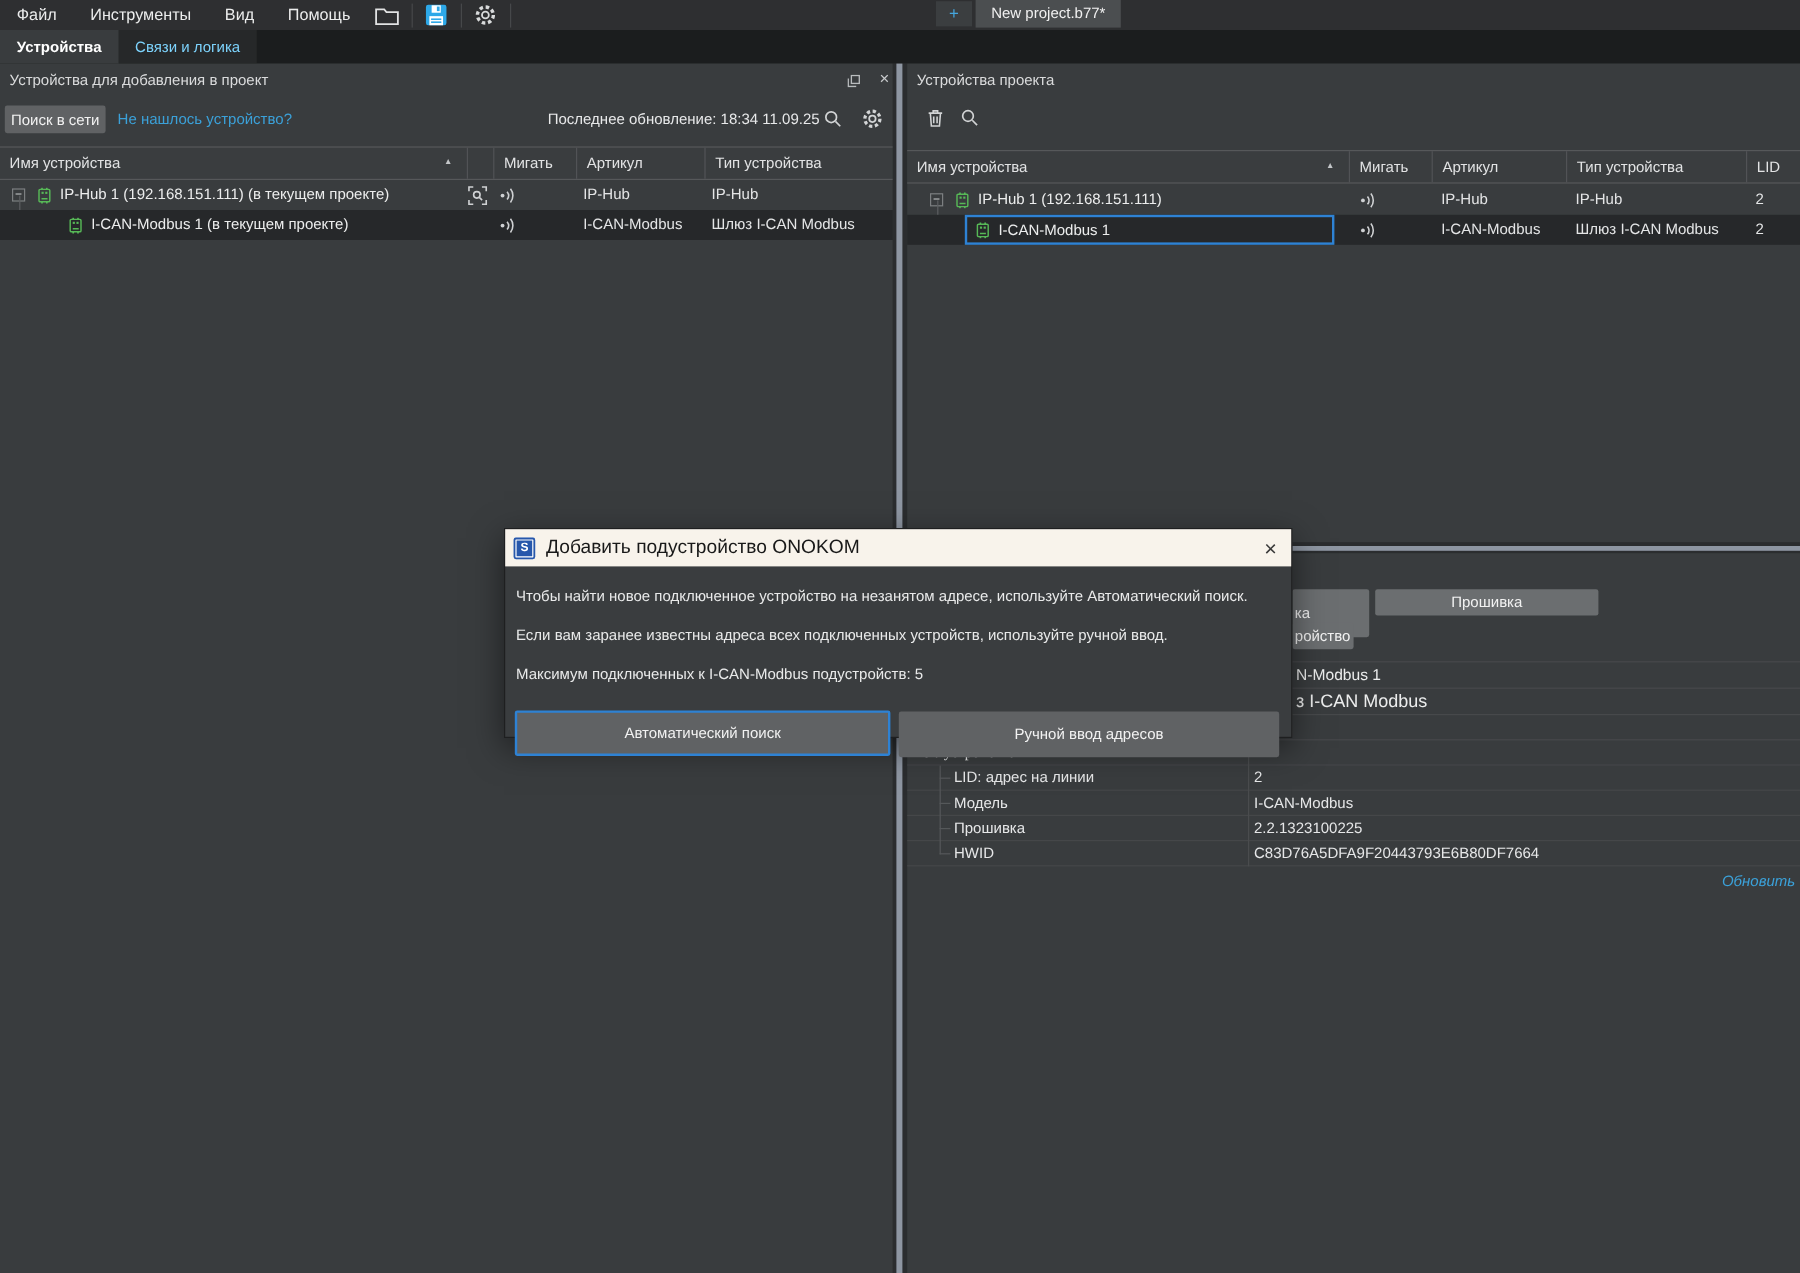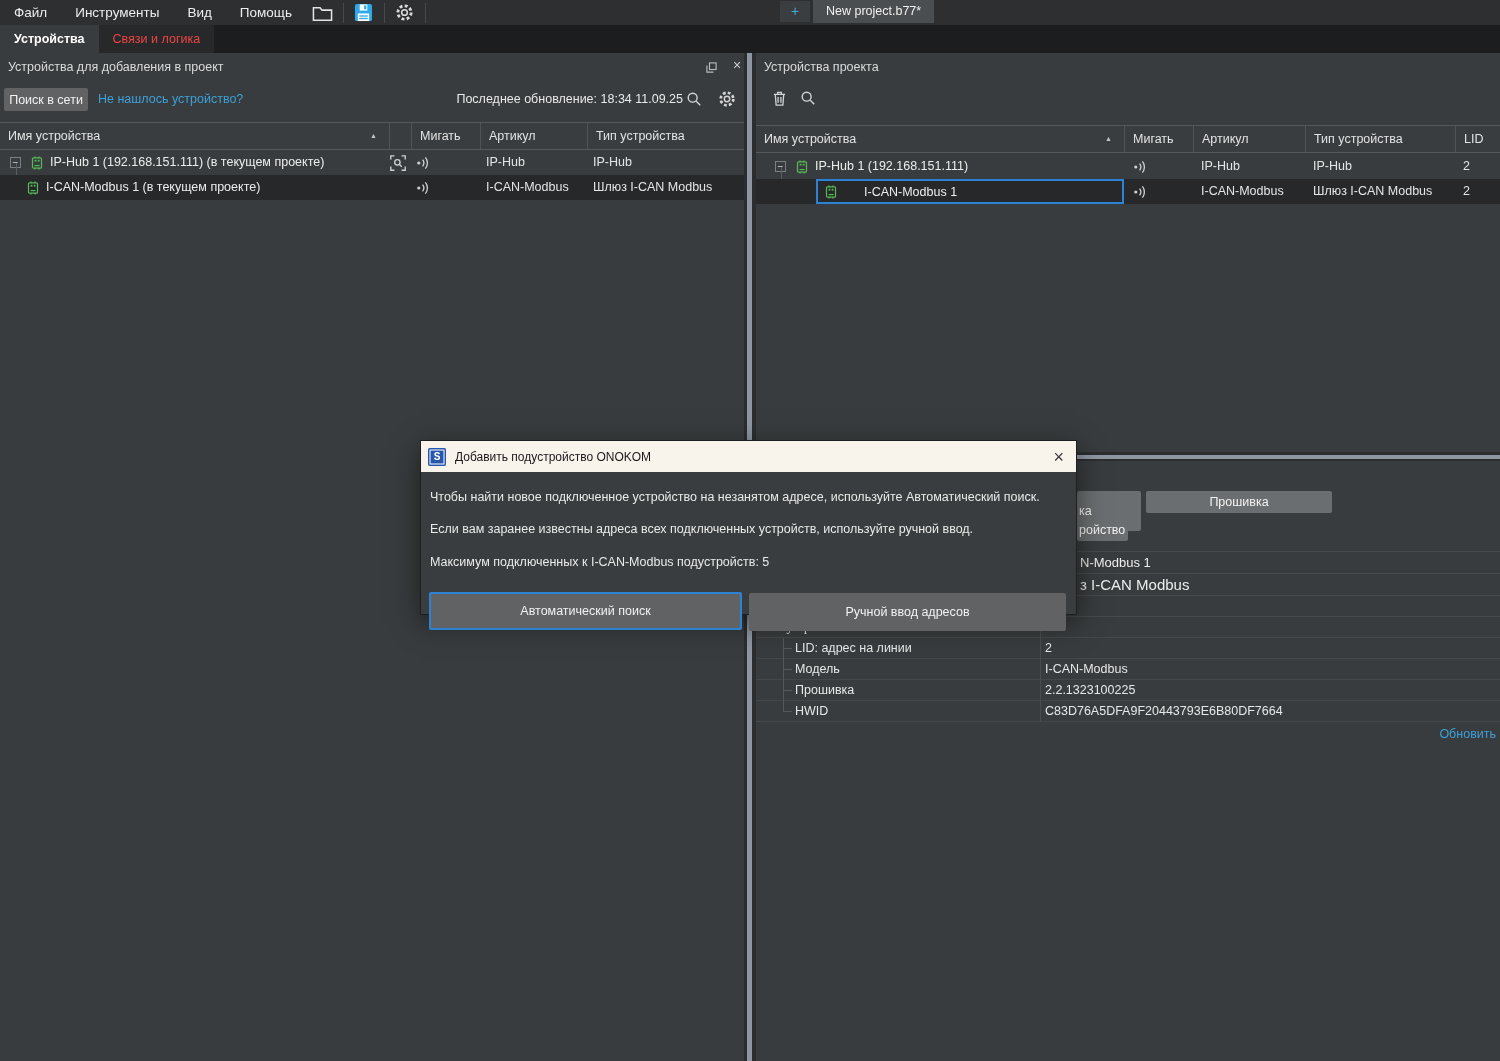--- a/index.html
+++ b/index.html
@@ -13,21 +13,21 @@
   .menu-item { padding:0 14px; font-size:13.5px; color:#eceded; cursor:default; }
   .mb-icon { width:34px; height:24px; display:flex; align-items:center; justify-content:center; }
   .mb-sep { width:1px; height:20px; background:#46484a; margin:0 3px; }
   .proj-add { position:absolute; left:780px; top:1px; width:30px; height:21px; background:#3b3e40; color:#45a6dd; text-align:center; line-height:20px; font-size:14px; }
   .proj-tab { position:absolute; left:813px; top:0; height:23px; padding:0 13px; background:#4b4e50; color:#f0f0f0; font-size:12.5px; line-height:23px; }
 
   
   .tabbar { position:absolute; left:0; top:25px; width:1500px; height:28px; background:#1b1d1e; display:flex; }
   .mtab { height:28px; padding:0 14px; line-height:28px; font-size:12.5px; }
   .mtab.active { background:#393c3e; color:#ffffff; font-weight:bold; }
-  .mtab.inactive { background:#262829; color:#ef4444; }
+  .mtab.inactive { background:#262829; color:#7dd3fc; }
 
   
   .panel { background:#393c3e; position:absolute; }
   .panel-title { position:absolute; left:8px; top:7px; font-size:12.5px; color:#dadbdc; white-space:nowrap; }
 
   .vsplit { position:absolute; left:744px; top:53px; width:12px; height:1008px; background:#2b2d2f; }
   .vsplit .bar { position:absolute; left:3px; top:0; width:5px; height:100%; background:#8e96a2; }
   .hsplit { position:absolute; left:756px; top:452px; width:744px; height:9px; background:#2b2d2f; }
   .hsplit .bar { position:absolute; left:0; top:3px; width:100%; height:4px; background:#8e96a2; }
 
@@ -51,21 +51,21 @@
   .link { color:#3ba1d9; font-size:12.5px; white-space:nowrap; cursor:pointer; }
   .muted-ico { color:#c9cbcd; }
 
   
   .dialog { position:absolute; left:420px; top:440px; width:657px; height:175px; z-index:10;
             border:1px solid #1e1f20; box-shadow:0 8px 26px rgba(0,0,0,.5); background:#3a3d3f; }
   .dlg-titlebar { position:absolute; left:0; top:0; width:100%; height:31px; background:#f8f3eb; display:flex; align-items:center; }
   .dlg-icon { width:18px; height:18px; margin-left:7px; background:#2757ab; border-radius:2px; color:#fff;
               font-size:10px; font-weight:bold; display:flex; align-items:center; justify-content:center;
               box-shadow:inset 0 0 0 1.5px #2757ab, inset 0 0 0 2.5px #ffffff; }
-  .dlg-title { margin-left:9px; font-size:12px; color:#191919; }
+  .dlg-title { margin-left:9px; font-size:16px; color:#191919; }
   .dlg-close { margin-left:auto; margin-right:12px; color:#3a3a3a; font-size:18px; line-height:18px; }
   .dlg-p { position:absolute; left:9px; font-size:12.5px; color:#e9eaea; white-space:nowrap; }
   .dlg-btn { position:absolute; height:38px; line-height:18px; }
   .dlg-btn.focused { border:2px solid #2e82d4; }
 
   
   .hline { position:absolute; height:1px; background:#47494b; left:0; width:744px; }
   .prop-row { position:absolute; left:0; width:744px; height:21px; line-height:21px; border-bottom:1px solid #454749; font-size:12.5px; color:#e6e7e8; white-space:nowrap; }
   .prop-key { position:absolute; left:39px; }
   .prop-val { position:absolute; left:289px; }
@@ -194,21 +194,21 @@
           </svg>
         </span>
       </div>
       <div class="cell" style="width:107px; padding-left:6px;">IP-Hub</div>
       <div class="cell" style="width:157px; padding-left:6px;">IP-Hub</div>
     </div>
 
     <div class="treeline" style="left:16px; top:110px; width:36px; height:26px;"></div>
 
     <div class="trow darker" style="left:0; top:122px; width:744px;">
-      <div class="cell" style="width:389px; padding-left:26px;">
+      <div class="cell" style="width:389px; padding-left:56px;">
         <span>
           <svg width="14" height="14" viewBox="0 0 14 14" fill="none" stroke="#57b957" stroke-width="1.2">
             <rect x="2.5" y="1.8" width="9" height="10.4" rx="1"></rect>
             <path d="M5 1.8V.4M9 1.8V.4M5 13.6v-1.4M9 13.6v-1.4" stroke-width="1.4"></path>
             <rect x="4.6" y="3.8" width="1.8" height="1.8" fill="#57b957" stroke="none"></rect>
             <rect x="7.7" y="3.8" width="1.8" height="1.8" fill="#57b957" stroke="none"></rect>
             <path d="M4.6 9.6h5"></path>
           </svg>
         </span>
         <span class="name-text">I-CAN-Modbus 1 (в текущем проекте)</span>
@@ -306,21 +306,21 @@
             <path d="M8 3.5a5.5 5.5 0 0 1 0 7"></path>
               <path d="M11 1a9.5 9.5 0 0 1 0 12"></path>
           </svg>
         </span>
       </div>
       <div class="cell" style="width:112px; padding-left:8px;">I-CAN-Modbus</div>
       <div class="cell" style="width:150px; padding-left:8px;">Шлюз I-CAN Modbus</div>
       <div class="cell" style="width:45px; padding-left:8px;">2</div>
     </div>
 
-    <div class="sel-box" style="left:60px; top:126px; width:308px; height:25px; padding-left:6px;gap:20px;">
+    <div class="sel-box" style="left:48px; top:126px; width:308px; height:25px; padding-left:6px;">
       <span>
         <svg width="14" height="14" viewBox="0 0 14 14" fill="none" stroke="#57b957" stroke-width="1.2">
           <rect x="2.5" y="1.8" width="9" height="10.4" rx="1"></rect>
           <path d="M5 1.8V.4M9 1.8V.4M5 13.6v-1.4M9 13.6v-1.4" stroke-width="1.4"></path>
           <rect x="4.6" y="3.8" width="1.8" height="1.8" fill="#57b957" stroke="none"></rect>
           <rect x="7.7" y="3.8" width="1.8" height="1.8" fill="#57b957" stroke="none"></rect>
           <path d="M4.6 9.6h5"></path>
         </svg>
       </span>
       <span class="name-text">I-CAN-Modbus 1</span>
@@ -362,21 +362,21 @@
       <span class="prop-key">HWID</span>
       <span class="prop-val">C83D76A5DFA9F20443793E6B80DF7664</span>
     </div>
     <div class="prop-vline" style="top:156px; height:105px;"></div>
     <div class="tree-v" style="top:177px; height:74px;"></div>
     <div class="tree-h" style="top:187px;"></div>
     <div class="tree-h" style="top:208px;"></div>
     <div class="tree-h" style="top:229px;"></div>
     <div class="tree-h" style="top:250px;"></div>
 
-    <span class="link abs" style="right:4px; top:266px;">Обновить</span>
+    <span class="link abs" style="right:4px; top:266px;font-style:italic;">Обновить</span>
   </div>
 
   <div class="dialog">
     <div class="dlg-titlebar">
       <div class="dlg-icon">S</div>
       <div class="dlg-title">Добавить подустройство ONOKOM</div>
       <div class="dlg-close">×</div>
     </div>
     <div class="dlg-p" style="top:81px;">Если вам заранее известны адреса всех подключенных устройств, используйте ручной ввод.</div>
     <div class="dlg-p" style="top:49px;">Чтобы найти новое подключенное устройство на незанятом адресе, используйте Автоматический поиск.</div>

